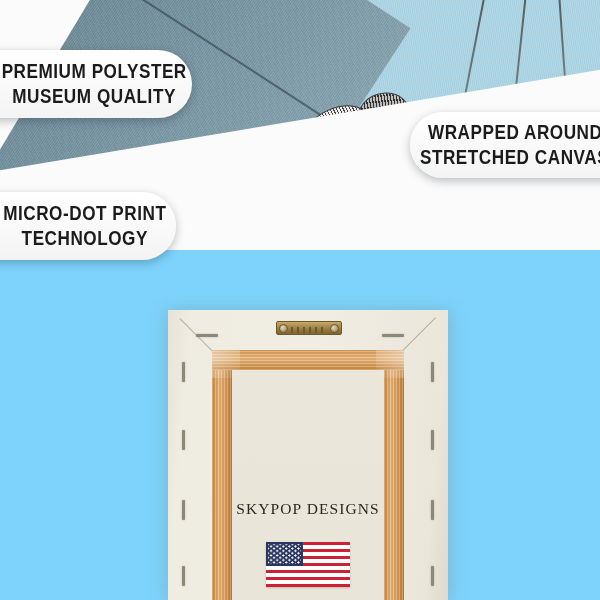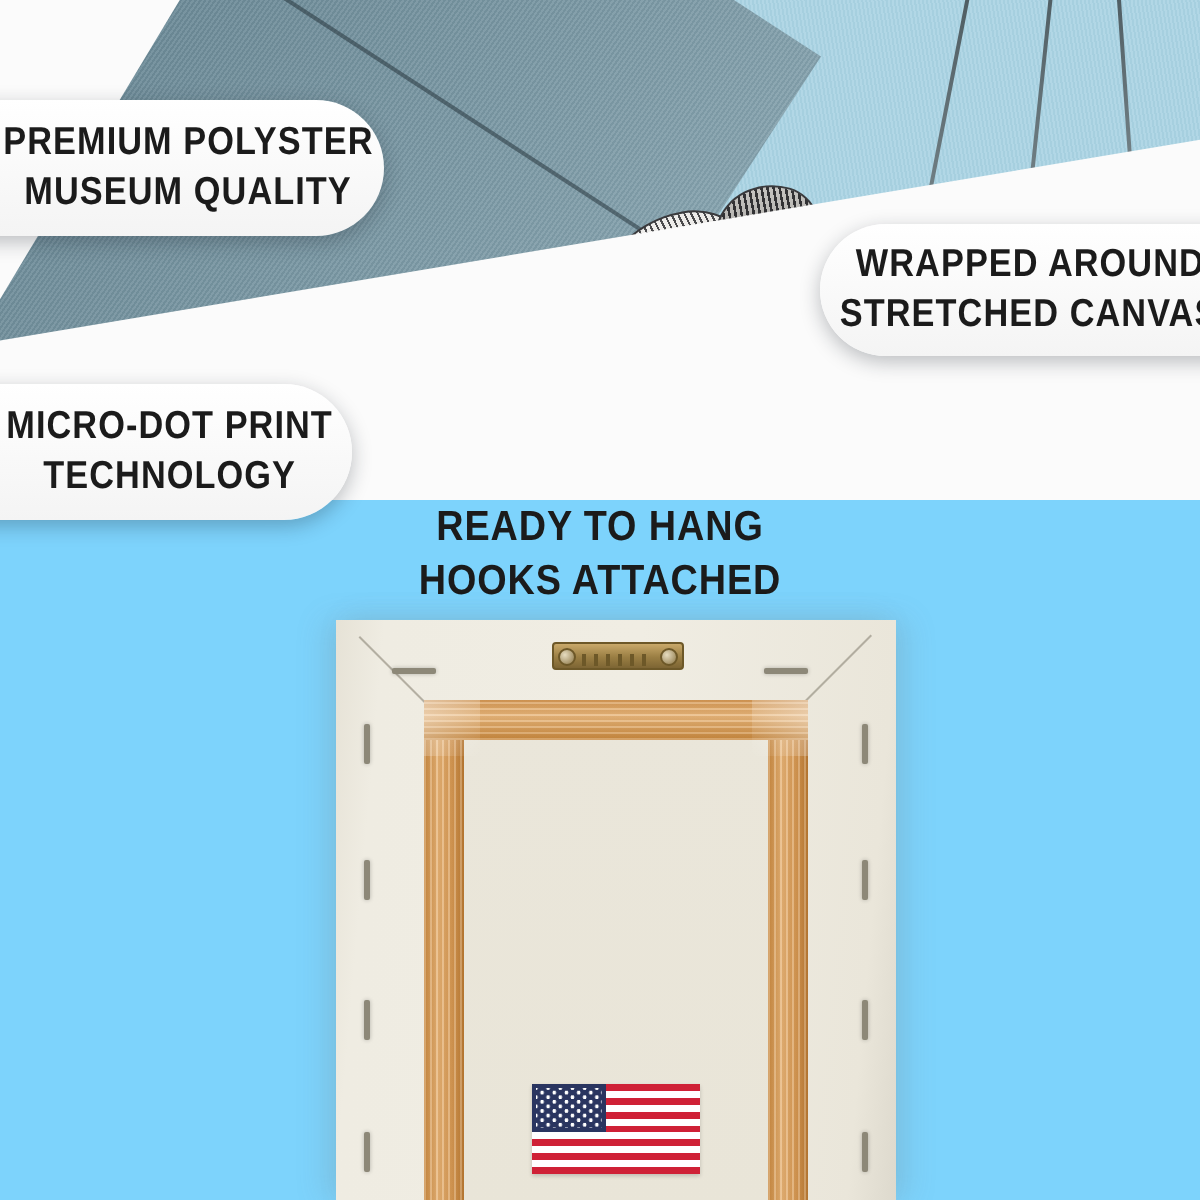--- a/index.html
+++ b/index.html
@@ -202,24 +202,20 @@
   <div class="badge" id="badge-wrapped">
     <span>WRAPPED AROUND</span>
     <span>STRETCHED CANVAS</span>
   </div>
 
   <div class="badge" id="badge-microdot">
     <span>MICRO-DOT PRINT</span>
     <span>TECHNOLOGY</span>
   </div>
 
-  <div class="caption">
-    <span>READY TO HANG</span>
-    <span>HOOKS ATTACHED</span>
-  </div>
 
   <div class="canvas-wrap">
     <div class="canvas-outer">
 
       <div class="diag"></div>
       <div class="diag r"></div>
 
       <div class="hanger">
         <div class="screw"></div>
         <div class="teeth"></div>
@@ -231,20 +227,21 @@
       <div class="staple v" style="left:14px;top:52px;"></div>
       <div class="staple v" style="left:14px;top:120px;"></div>
       <div class="staple v" style="left:14px;top:190px;"></div>
       <div class="staple v" style="left:14px;top:256px;"></div>
       <div class="staple v" style="right:14px;top:52px;"></div>
       <div class="staple v" style="right:14px;top:120px;"></div>
       <div class="staple v" style="right:14px;top:190px;"></div>
       <div class="staple v" style="right:14px;top:256px;"></div>
 
       <div class="canvas-inner">
+        <div class="brand">SKYPOP DESIGNS</div>
         <div class="flag">
           <div class="stripes"></div>
           <div class="canton">
             <div class="stars"></div>
           </div>
         </div>
       </div>
 
       <div class="bar left"></div>
       <div class="bar right"></div>

